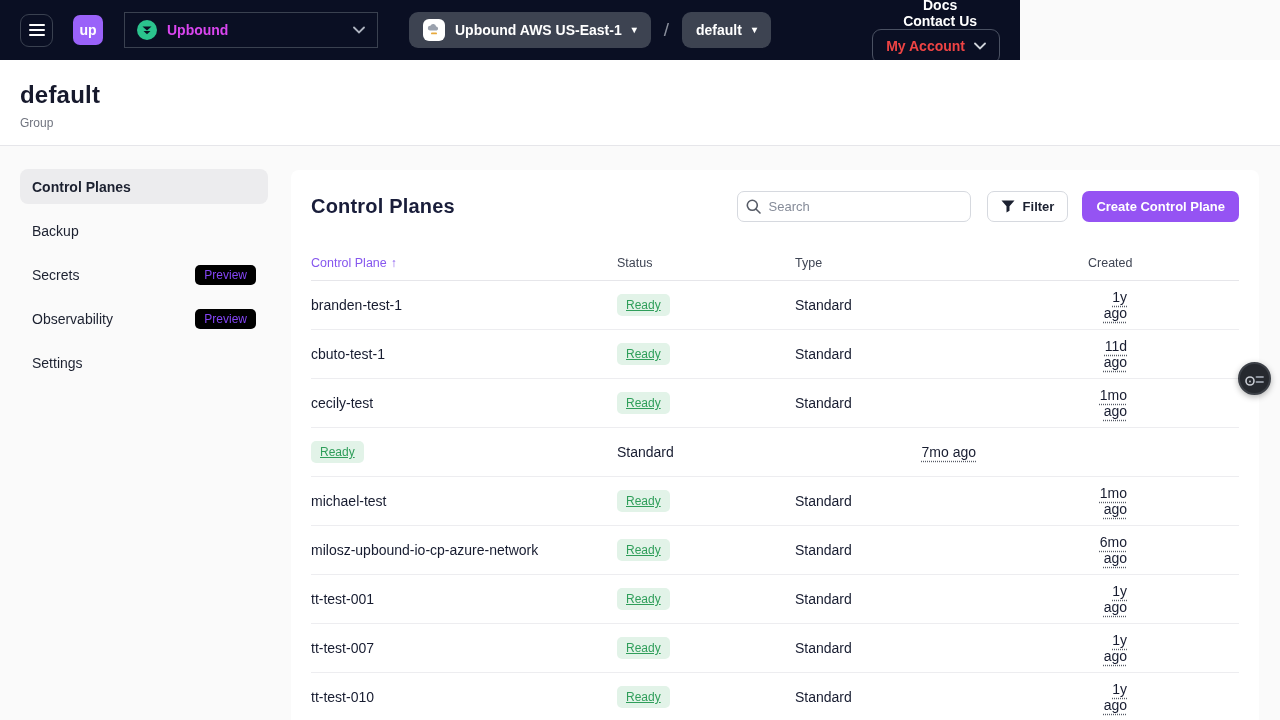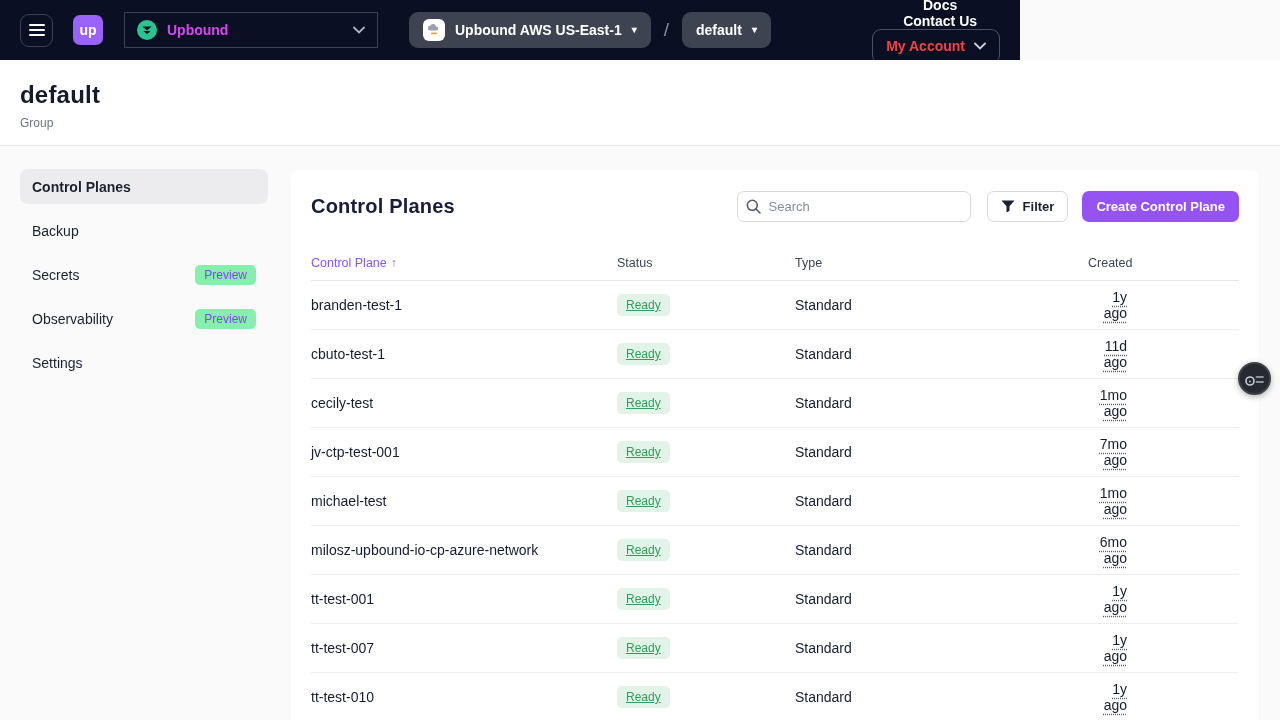--- a/index.html
+++ b/index.html
@@ -35,21 +35,21 @@
   .page-header { position:absolute; left:0; top:60px; width:1280px; height:86px; background:#fff;
                  border-bottom:1px solid #e6e6ea; padding:21px 20px 0; }
   .page-header h1 { font-size:24px; font-weight:700; color:#16192c; letter-spacing:.2px; }
   .page-header .subtitle { font-size:12px; color:#70747f; margin-top:7px; }
 
   
   .sidebar { position:absolute; left:20px; top:169px; width:248px; }
   .side-item { height:35px; margin-bottom:9px; display:flex; align-items:center; padding:0 12px;
                border-radius:8px; font-size:14px; color:#1c2130; cursor:pointer; }
   .side-item.active { background:#ececee; font-weight:700; }
-  .preview-badge { margin-left:auto; background:#86efac; color:#8445f5; font-size:12px;
+  .preview-badge { margin-left:auto; background:#000000; color:#8445f5; font-size:12px;
                    padding:3px 9px; border-radius:5px; }
 
   
   .panel { position:absolute; left:291px; top:170px; width:968px; height:560px; background:#fff;
            border-radius:8px; padding:20px; }
   .panel-head { display:flex; align-items:center; height:32px; }
   .panel-head h2 { font-size:20px; font-weight:700; color:#191d3a; letter-spacing:.2px; }
   .search-wrap { margin-left:auto; position:relative; width:234px; height:31px; }
   .search-wrap svg { position:absolute; left:9px; top:8px; }
   .search-input { width:100%; height:100%; border:1px solid #d6d9df; border-radius:7px; padding:0 10px 0 31px;
@@ -223,21 +223,20 @@
   </div>
 
   <div class="trow">
     <div class="td name">cecily-test</div>
     <div class="td"><span class="badge-ready">Ready</span></div>
     <div class="td type">Standard</div>
     <div class="td created"><span class="created-text">1mo ago</span></div>
   </div>
 
   <div class="trow">
-    <div class="td name">jv-ctp-test-001</div>
     <div class="td"><span class="badge-ready">Ready</span></div>
     <div class="td type">Standard</div>
     <div class="td created"><span class="created-text">7mo ago</span></div>
   </div>
 
   <div class="trow">
     <div class="td name">michael-test</div>
     <div class="td"><span class="badge-ready">Ready</span></div>
     <div class="td type">Standard</div>
     <div class="td created"><span class="created-text">1mo ago</span></div>

